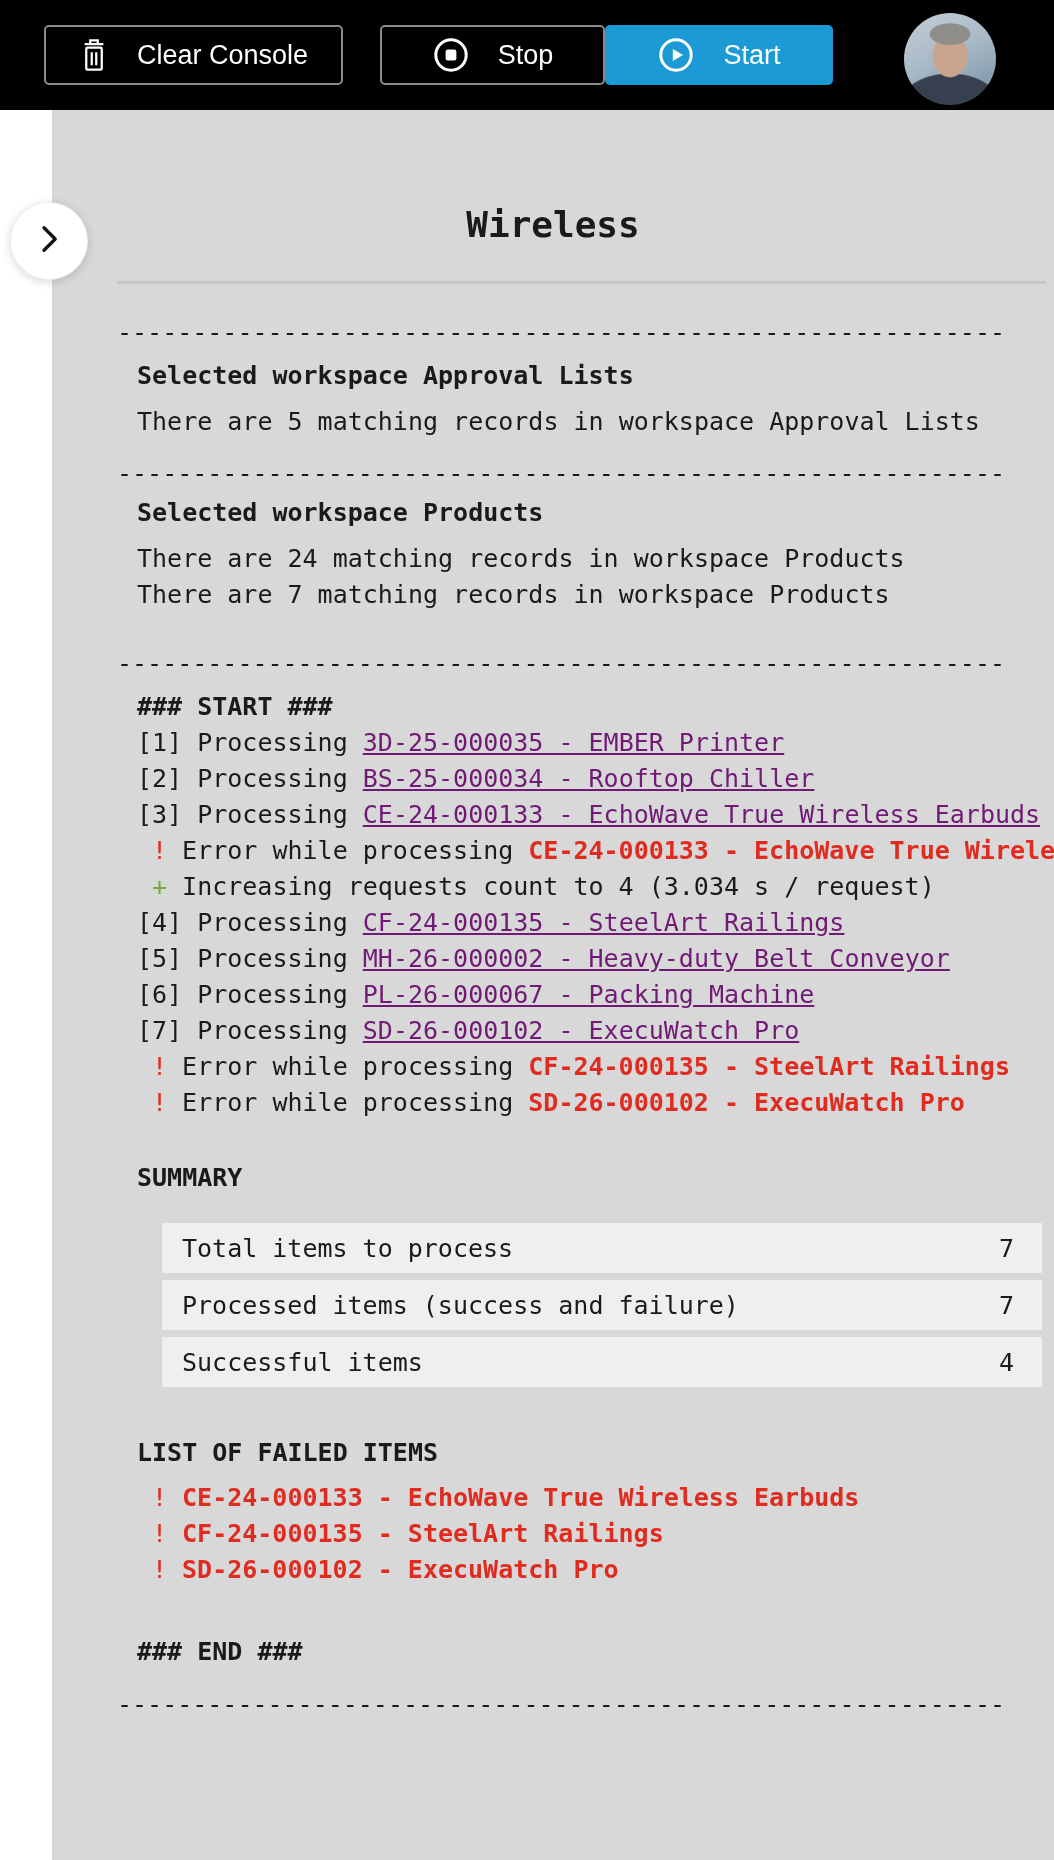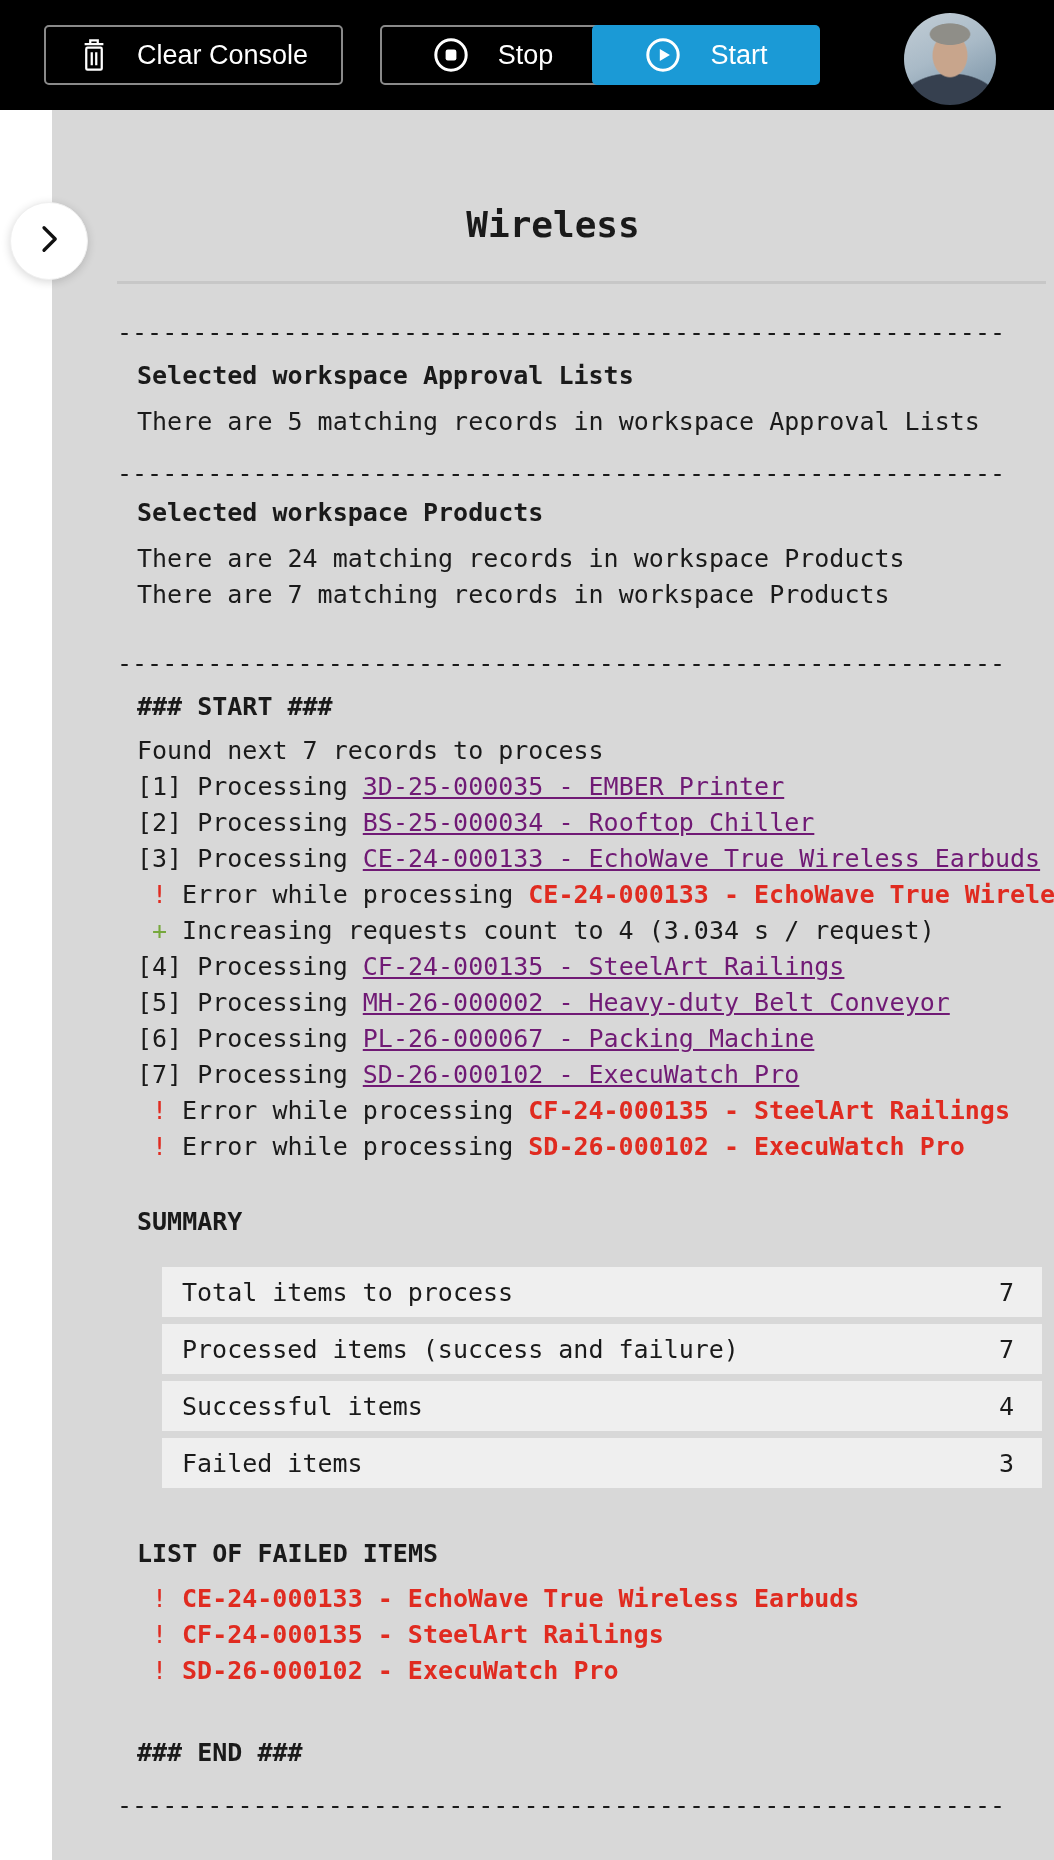--- a/index.html
+++ b/index.html
@@ -16,21 +16,21 @@
   .tb-btn{
     position:absolute;top:25px;height:60px;box-sizing:border-box;
     display:flex;align-items:center;justify-content:center;gap:28px;
     background:#000;border:2px solid #8a8a8a;border-radius:5px;
     color:#fff;font-size:27px;font-family:"Liberation Sans", sans-serif;
     cursor:pointer;
   }
   .tb-btn .ic{display:flex;align-items:center;}
   #btn-clear{left:44px;width:299px;}
   #btn-stop{left:380px;width:225px;}
-  #btn-start{left:592px;width:228px;border:none;background:#1b9ad6;}
+  #btn-start{left:605px;width:228px;border:none;background:#1b9ad6;}
   .avatar{
     position:absolute;left:904px;top:13px;width:92px;height:92px;border-radius:50%;
     overflow:hidden;cursor:pointer;
     background:
       radial-gradient(ellipse 30px 16px at 50% 23%, #8f8e88 65%, rgba(143,142,136,0) 70%),
       radial-gradient(ellipse 27px 34px at 50% 46%, #c8a58c 62%, rgba(200,165,140,0) 67%),
       radial-gradient(ellipse 52px 34px at 50% 102%, #36404f 96%, rgba(54,64,79,0) 100%),
       linear-gradient(155deg, #c3ced6 0%, #a9bac7 45%, #8ba1b2 75%, #7e95a8 100%);
   }
   
@@ -137,21 +137,20 @@
 
     <div class="line sep mt16">-----------------------------------------------------------</div>
 
     <div class="line txt b mt3">Selected workspace Products</div>
     <div class="line txt mt10">There are 24 matching records in workspace Products</div>
     <div class="line txt">There are 7 matching records in workspace Products</div>
 
     <div class="line sep mt33">-----------------------------------------------------------</div>
 
     <div class="line txt b mt5">### START ###</div>
-    <div class="line txt mt8">Found next 7 records to process</div>
 
     <div class="line txt"><span>[1] Processing </span><span class="blue">3D-25-000035 - EMBER Printer</span></div>
     <div class="line txt"><span>[2] Processing </span><span class="blue">BS-25-000034 - Rooftop Chiller</span></div>
     <div class="line txt"><span>[3] Processing </span><span class="blue">CE-24-000133 - EchoWave True Wireless Earbuds</span></div>
 
     <div class="line ind"><span class="red">!</span><span> Error while processing </span><span class="redb">CE-24-000133 - EchoWave True Wireless Earbuds</span></div>
 
     <div class="line ind"><span class="green">+</span><span> Increasing requests count to 4 (3.034 s / request)</span></div>
 
     <div class="line txt"><span>[4] Processing </span><span class="blue">CF-24-000135 - SteelArt Railings</span></div>
@@ -170,24 +169,20 @@
           <span>7</span>
         </div>
       <div class="sumrow">
           <span>Processed items (success and failure)</span>
           <span>7</span>
         </div>
       <div class="sumrow">
           <span>Successful items</span>
           <span>4</span>
         </div>
-      <div class="sumrow">
-          <span>Failed items</span>
-          <span>3</span>
-        </div>
     </div>
 
     <div class="line txt b mt48">LIST OF FAILED ITEMS</div>
 
     <div class="line ind mt9"><span class="red" style="margin-right:15px;">!</span><span class="redb">CE-24-000133 - EchoWave True Wireless Earbuds</span></div>
     <div class="line ind"><span class="red" style="margin-right:15px;">!</span><span class="redb">CF-24-000135 - SteelArt Railings</span></div>
     <div class="line ind"><span class="red" style="margin-right:15px;">!</span><span class="redb">SD-26-000102 - ExecuWatch Pro</span></div>
 
     <div class="line txt b mt46">### END ###</div>
 

